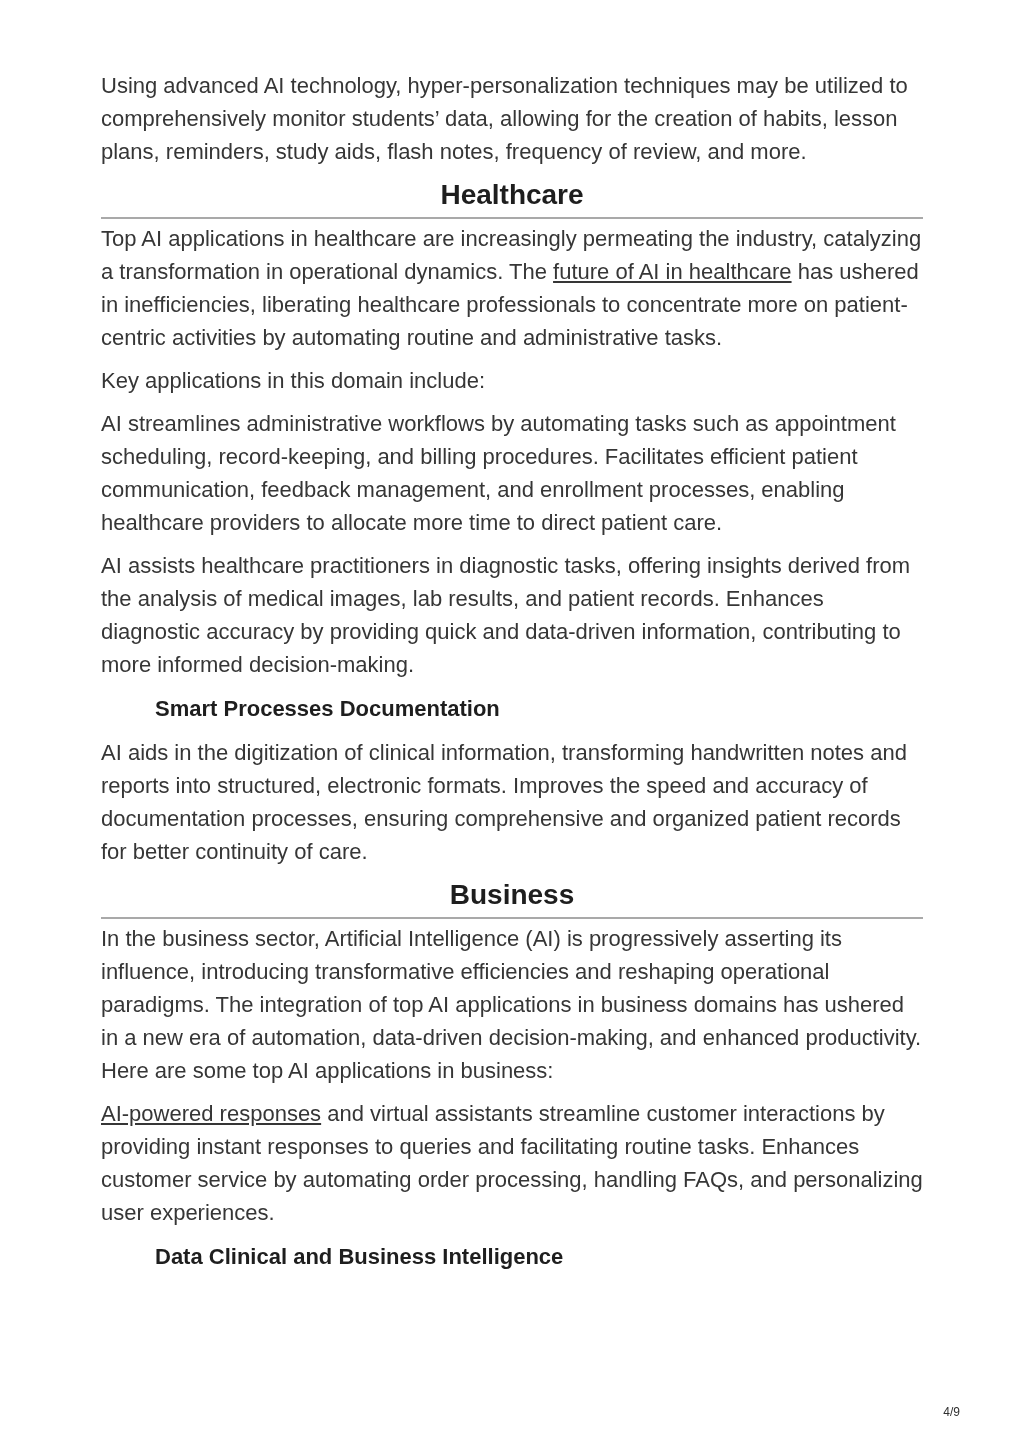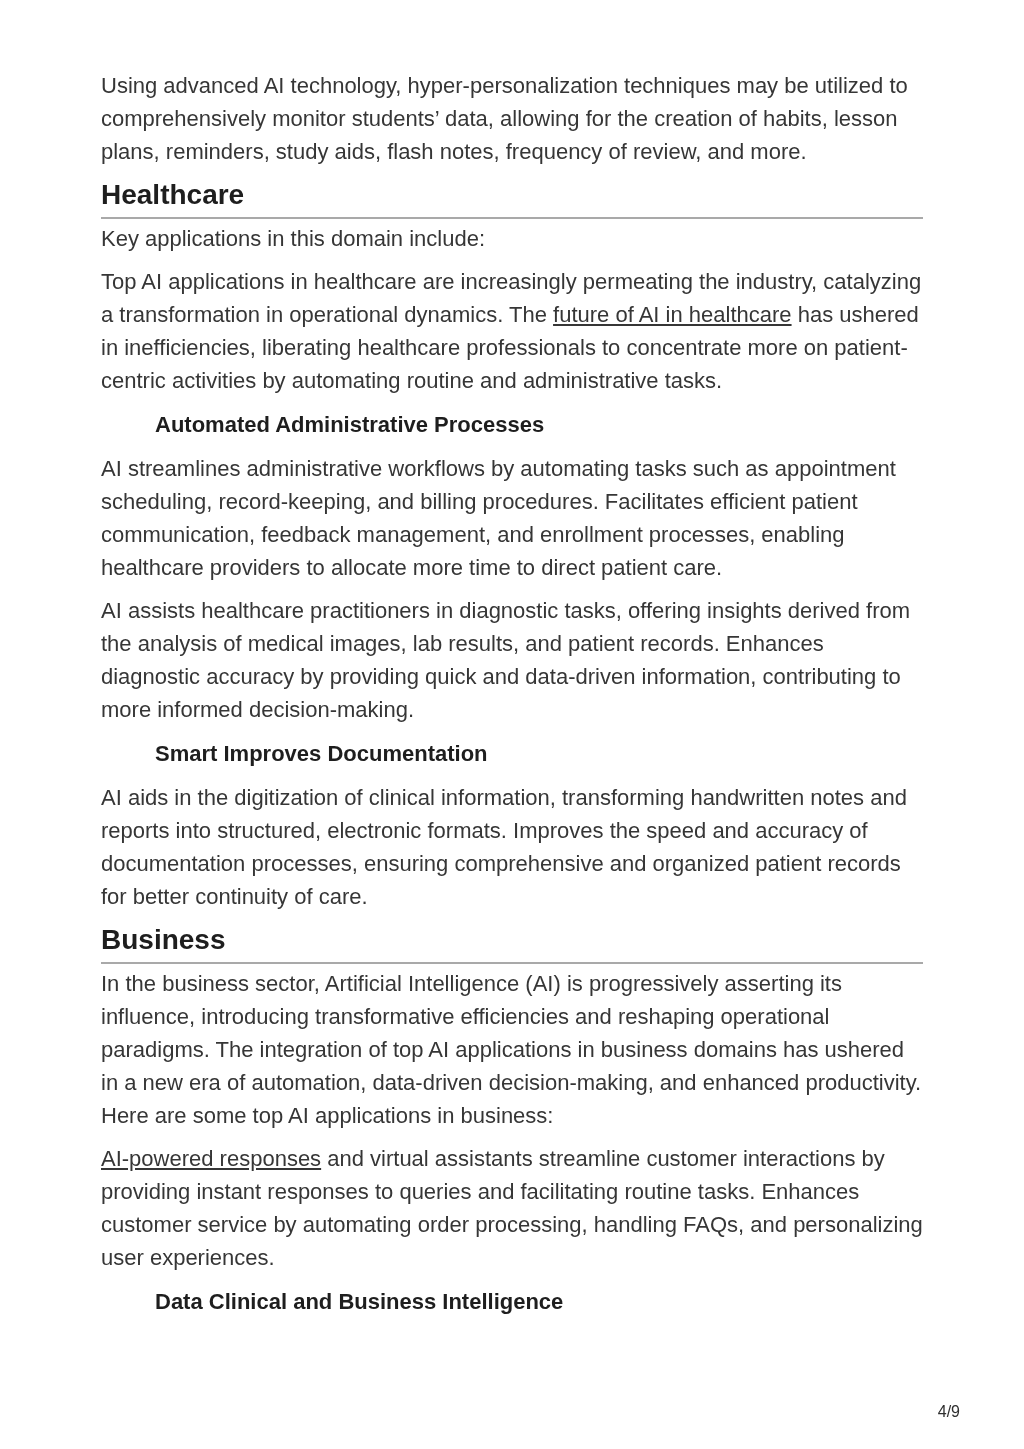--- a/index.html
+++ b/index.html
@@ -34,65 +34,65 @@
     margin: 0 0 10px 0;
   }
   .content h2 {
     font-size: 28px;
     line-height: 30px;
     font-weight: bold;
     color: #1e1e1e;
     margin: 12px 0 3px 0;
     padding-bottom: 7px;
     border-bottom: 2px solid #a9a9a9;
+    text-align: center;
   }
   .content h3 {
     font-size: 22px;
     line-height: 33px;
     font-weight: bold;
     color: #1e1e1e;
     margin: 11px 0 11px 0;
     padding-left: 54px;
   }
   a.doc-link {
     color: inherit;
     text-decoration: underline;
     cursor: pointer;
   }
   .page-number {
     position: absolute;
     top: 1402px;
     right: 64px;
-    font-size: 16px;
+    font-size: 12px;
     line-height: 20px;
     color: #2f2f2f;
   }
 </style>
 </head>
 <body>
 
 <div class="page">
   <main class="content">
 
     <p>Using advanced AI technology, hyper-personalization techniques may be utilized to comprehensively monitor students’ data, allowing for the creation of habits, lesson plans, reminders, study aids, flash notes, frequency of review, and more.</p>
 
     <h2>Healthcare</h2>
 
+    <p><span>Top AI applications in healthcare are increasingly permeating the industry, catalyzing a transformation in operational dynamics. The </span><a class="doc-link" href="#">future of AI in healthcare</a><span> has ushered in inefficiencies, liberating healthcare professionals to concentrate more on patient-centric activities by automating routine and administrative tasks.</span></p>
+
     <p>Key applications in this domain include:</p>
 
-    <p><span>Top AI applications in healthcare are increasingly permeating the industry, catalyzing a transformation in operational dynamics. The </span><a class="doc-link" href="#">future of AI in healthcare</a><span> has ushered in inefficiencies, liberating healthcare professionals to concentrate more on patient-centric activities by automating routine and administrative tasks.</span></p>
-
-    <h3>Automated Administrative Processes</h3>
 
     <p>AI streamlines administrative workflows by automating tasks such as appointment scheduling, record-keeping, and billing procedures. Facilitates efficient patient communication, feedback management, and enrollment processes, enabling healthcare providers to allocate more time to direct patient care.</p>
 
 
     <p>AI assists healthcare practitioners in diagnostic tasks, offering insights derived from the analysis of medical images, lab results, and patient records. Enhances diagnostic accuracy by providing quick and data-driven information, contributing to more informed decision-making.</p>
 
-    <h3>Smart Improves Documentation</h3>
+    <h3>Smart Processes Documentation</h3>
 
     <p>AI aids in the digitization of clinical information, transforming handwritten notes and reports into structured, electronic formats. Improves the speed and accuracy of documentation processes, ensuring comprehensive and organized patient records for better continuity of care.</p>
 
     <h2>Business</h2>
 
     <p>In the business sector, Artificial Intelligence (AI) is progressively asserting its influence, introducing transformative efficiencies and reshaping operational paradigms. The integration of top AI applications in business domains has ushered in a new era of automation, data-driven decision-making, and enhanced productivity. Here are some top AI applications in business:</p>
 
 
     <p><a class="doc-link" href="#">AI-powered responses</a><span> and virtual assistants streamline customer interactions by providing instant responses to queries and facilitating routine tasks. Enhances customer service by automating order processing, handling FAQs, and personalizing user experiences.</span></p>
 

